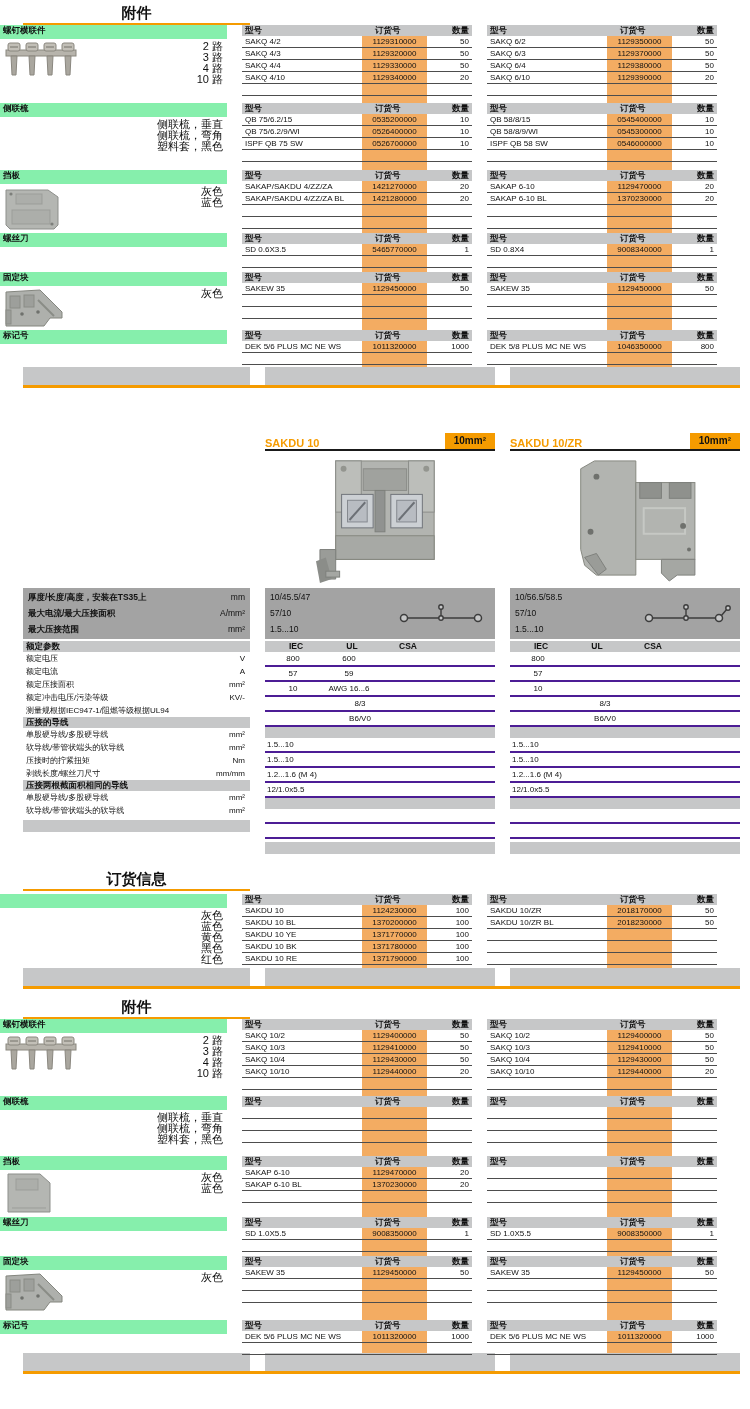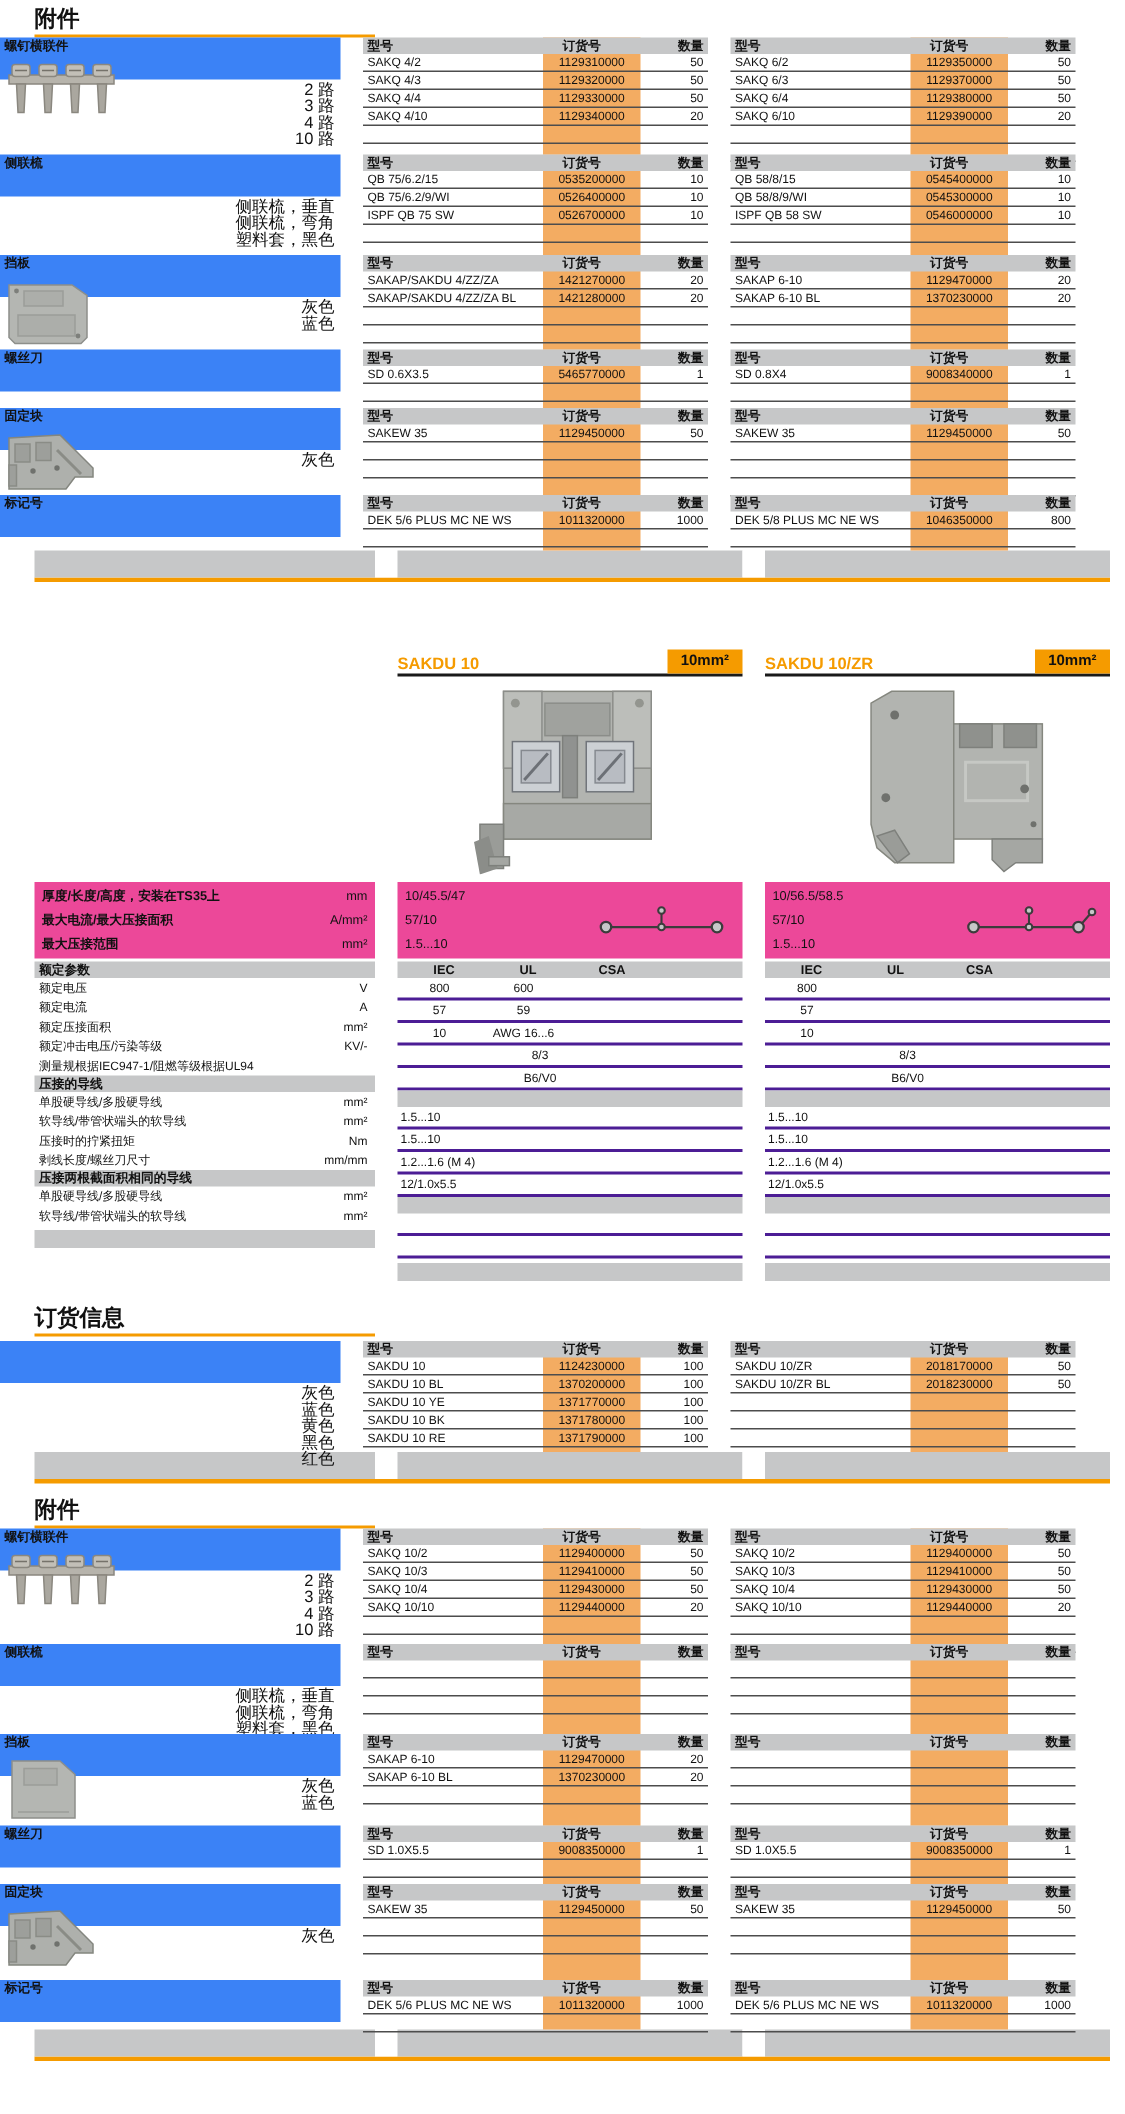--- a/index.html
+++ b/index.html
@@ -3,23 +3,23 @@
 <meta charset="utf-8">
 <style>
   html,body{margin:0;padding:0;background:#fff;}
   .page{width:750px;height:1409px;position:relative;overflow:hidden;background:#fff;
         font-family:"Liberation Sans","DejaVu Sans",sans-serif;color:#111;padding-top:5px;box-sizing:border-box;}
   .band{display:flex;margin-left:23px;width:717px;}
   .cL{width:227px;position:relative;}
   .g{width:15px;}
   .cM,.cR{width:230px;position:relative;}
   .bigtitle{font-size:15px;font-weight:bold;line-height:16px;margin-left:23px;width:227px;
-            border-bottom:2px solid #f59b00;padding-bottom:2px;}
+            border-bottom:2px solid #f59b00;padding-bottom:2px;text-align:center;}
   
-  .secbar{height:28px;line-height:11px;background:#3b82f6;font-size:8.5px;font-weight:bold;padding-left:3px;}
+  .secbar{height:14px;line-height:11px;background:#86efac;font-size:8.5px;font-weight:bold;padding-left:3px;}
   .lls{text-align:right;font-size:11px;padding-right:4px;padding-top:2px;}
   .lls div{height:11px;line-height:11px;}
   .secimg{position:absolute;left:2px;top:14px;}
   
   .tbl{position:relative;font-size:8px;}
   .strip{position:absolute;left:120px;width:65px;top:0;bottom:0;background:#f3ac62;}
   .tr{display:flex;height:11px;line-height:11px;position:relative;border-bottom:1px solid #4d4d4d;}
   .tr.th{background:#c6c7c8;border-bottom:none;font-weight:bold;font-size:8.5px;}
   .cm{width:120px;padding-left:3px;box-sizing:border-box;white-space:nowrap;overflow:hidden;}
   .co{width:65px;text-align:center;box-sizing:border-box;}
@@ -31,21 +31,21 @@
   .endline{height:3px;background:#f59b00;margin-left:23px;width:717px;}
   
   .products{margin-top:45px;}
   .prod-head{height:16px;border-bottom:2px solid #1a1a1a;position:relative;}
   .prod-name{color:#f59b00;font-weight:bold;font-size:11px;line-height:16px;}
   .badge{position:absolute;right:0;top:0;height:16px;line-height:16px;background:#f59b00;color:#111;
          font-weight:bold;font-size:10px;padding:0 9px;}
   .prod-imgwrap{height:132px;display:flex;justify-content:center;align-items:flex-end;}
   
   .dims{margin-top:5px;}
-  .dimbox{background:#ec4899;height:51px;font-size:8.5px;position:relative;box-sizing:border-box;padding-top:1px;}
+  .dimbox{background:#a3a3a3;height:51px;font-size:8.5px;position:relative;box-sizing:border-box;padding-top:1px;}
   .dimrowL{height:16px;line-height:16px;display:flex;justify-content:space-between;padding:0 5px;}
   .dimrowL .lab{font-weight:bold;}
   .dimrowV{height:16px;line-height:16px;padding-left:5px;}
   .dimsym{position:absolute;right:8px;top:13px;}
   
   .tech{margin-top:2px;}
   .techbar{height:11px;line-height:11px;background:#c6c7c8;font-size:8.5px;font-weight:bold;padding-left:3px;}
   .techrowL{height:13px;line-height:13px;display:flex;justify-content:space-between;font-size:8px;padding:0 5px 0 3px;}
   .techrowV{height:13px;line-height:13px;border-bottom:2px solid #4c1d95;font-size:8px;white-space:nowrap;}
   .colspan{display:inline-block;width:56px;text-align:center;}

